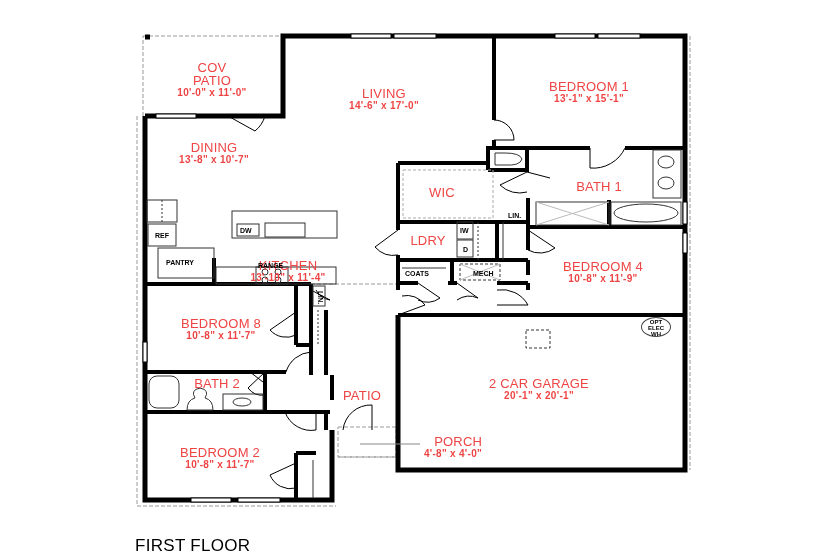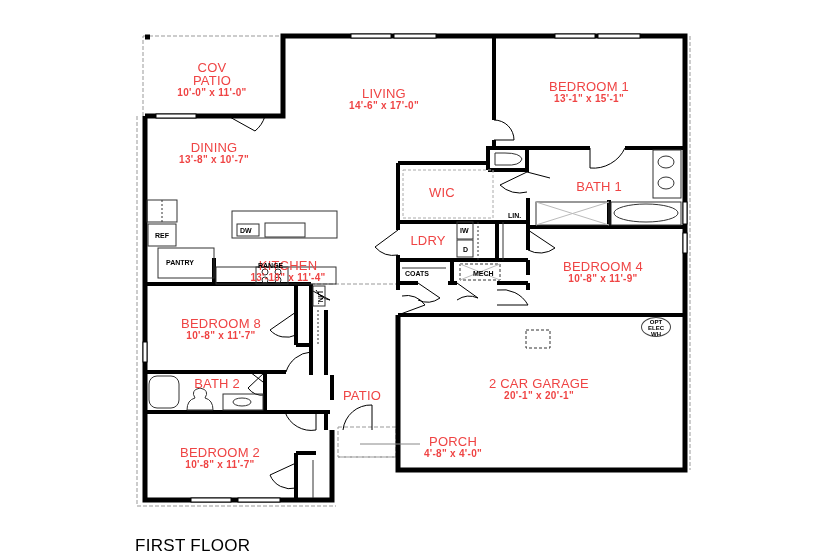--- a/index.html
+++ b/index.html
@@ -218,21 +218,21 @@
 <div class="lbl" style="left:217px; top:377px;">
   <div class="room-name">BATH 2</div>
 </div>
 <div class="lbl" style="left:362px; top:389px;">
   <div class="room-name">PATIO</div>
 </div>
 <div class="lbl" style="left:539px; top:377px;">
   <div class="room-name">2 CAR GARAGE</div>
   <div class="room-dim">20'-1" x 20'-1"</div>
 </div>
-<div class="lbl" style="left:453px; top:435px;">
+<div class="lbl" style="left:453px; top:435px;text-align:right;">
   <div class="room-name">PORCH</div>
   <div class="room-dim">4'-8" x 4'-0"</div>
 </div>
 <div class="lbl" style="left:220px; top:446px;">
   <div class="room-name">BEDROOM 2</div>
   <div class="room-dim">10'-8" x 11'-7"</div>
 </div>
 
 <div class="fix" style="left:240px; top:227px;">DW</div>
 <div class="fix" style="left:155px; top:232px;">REF</div>

